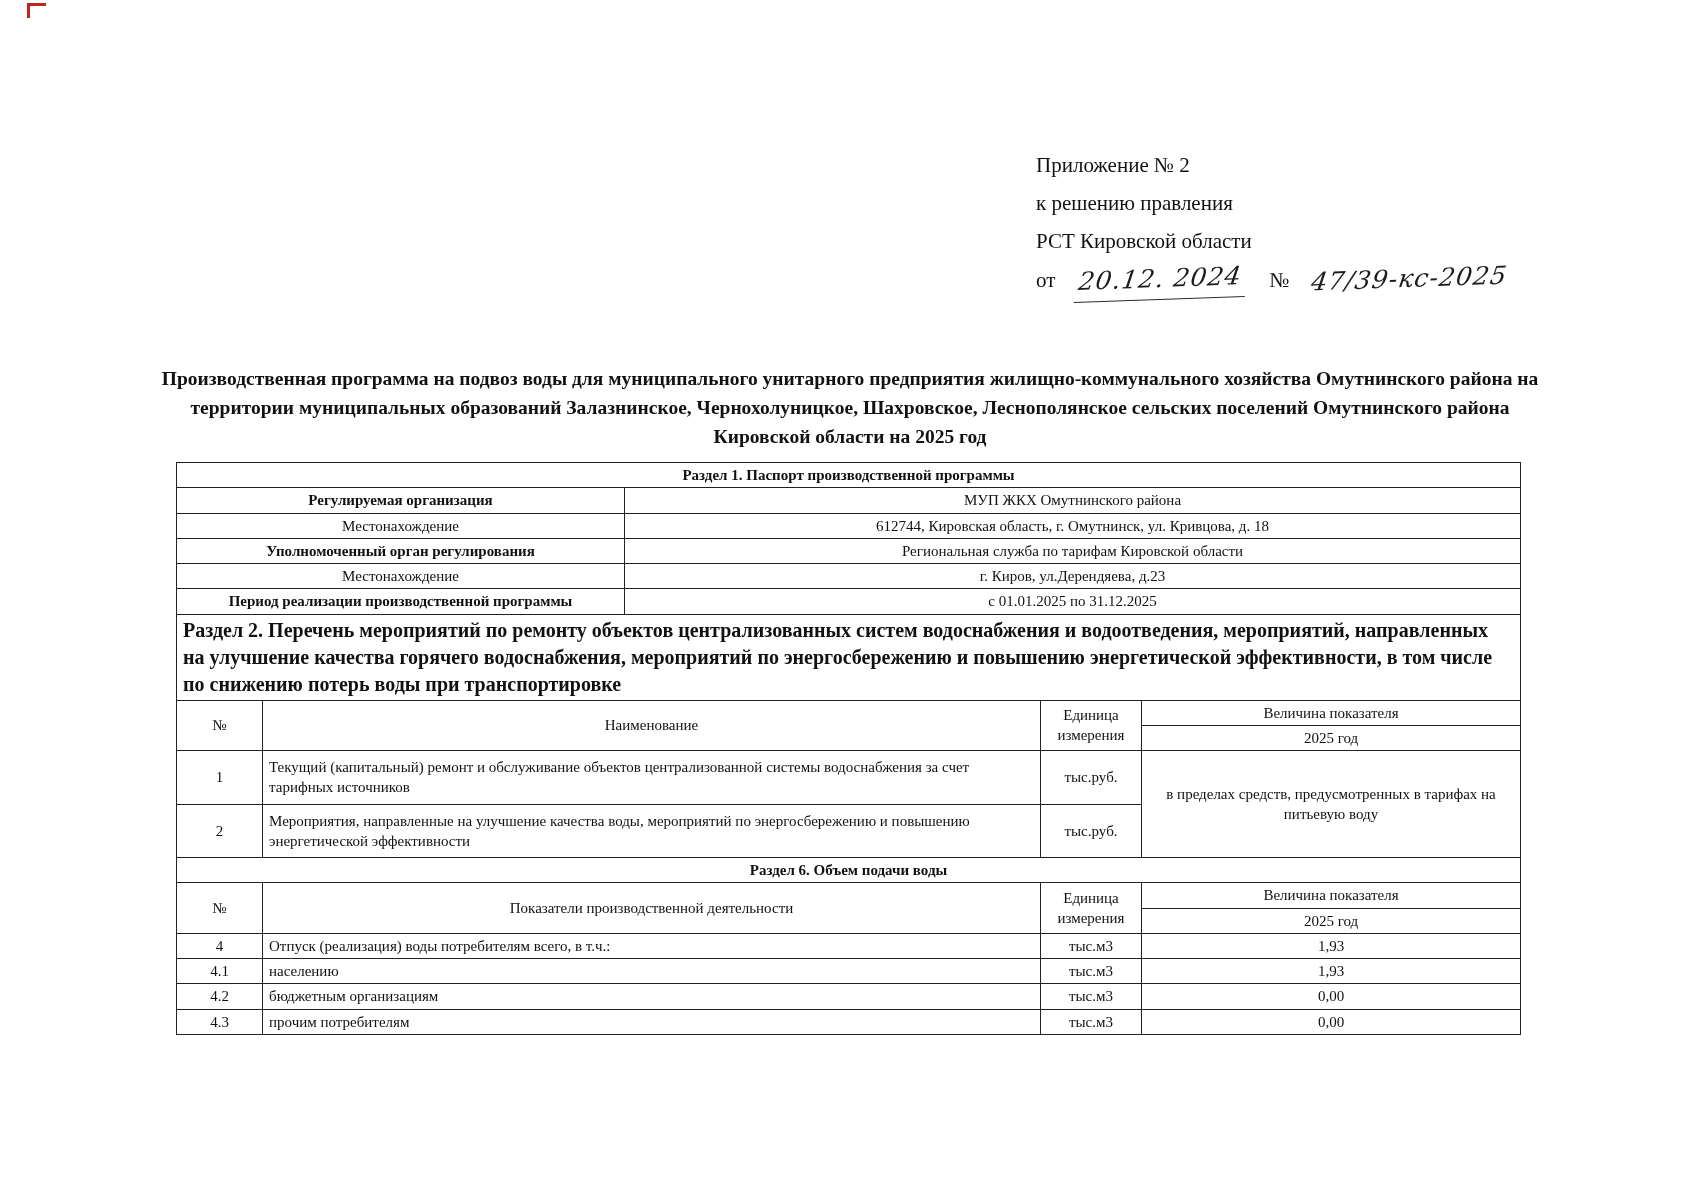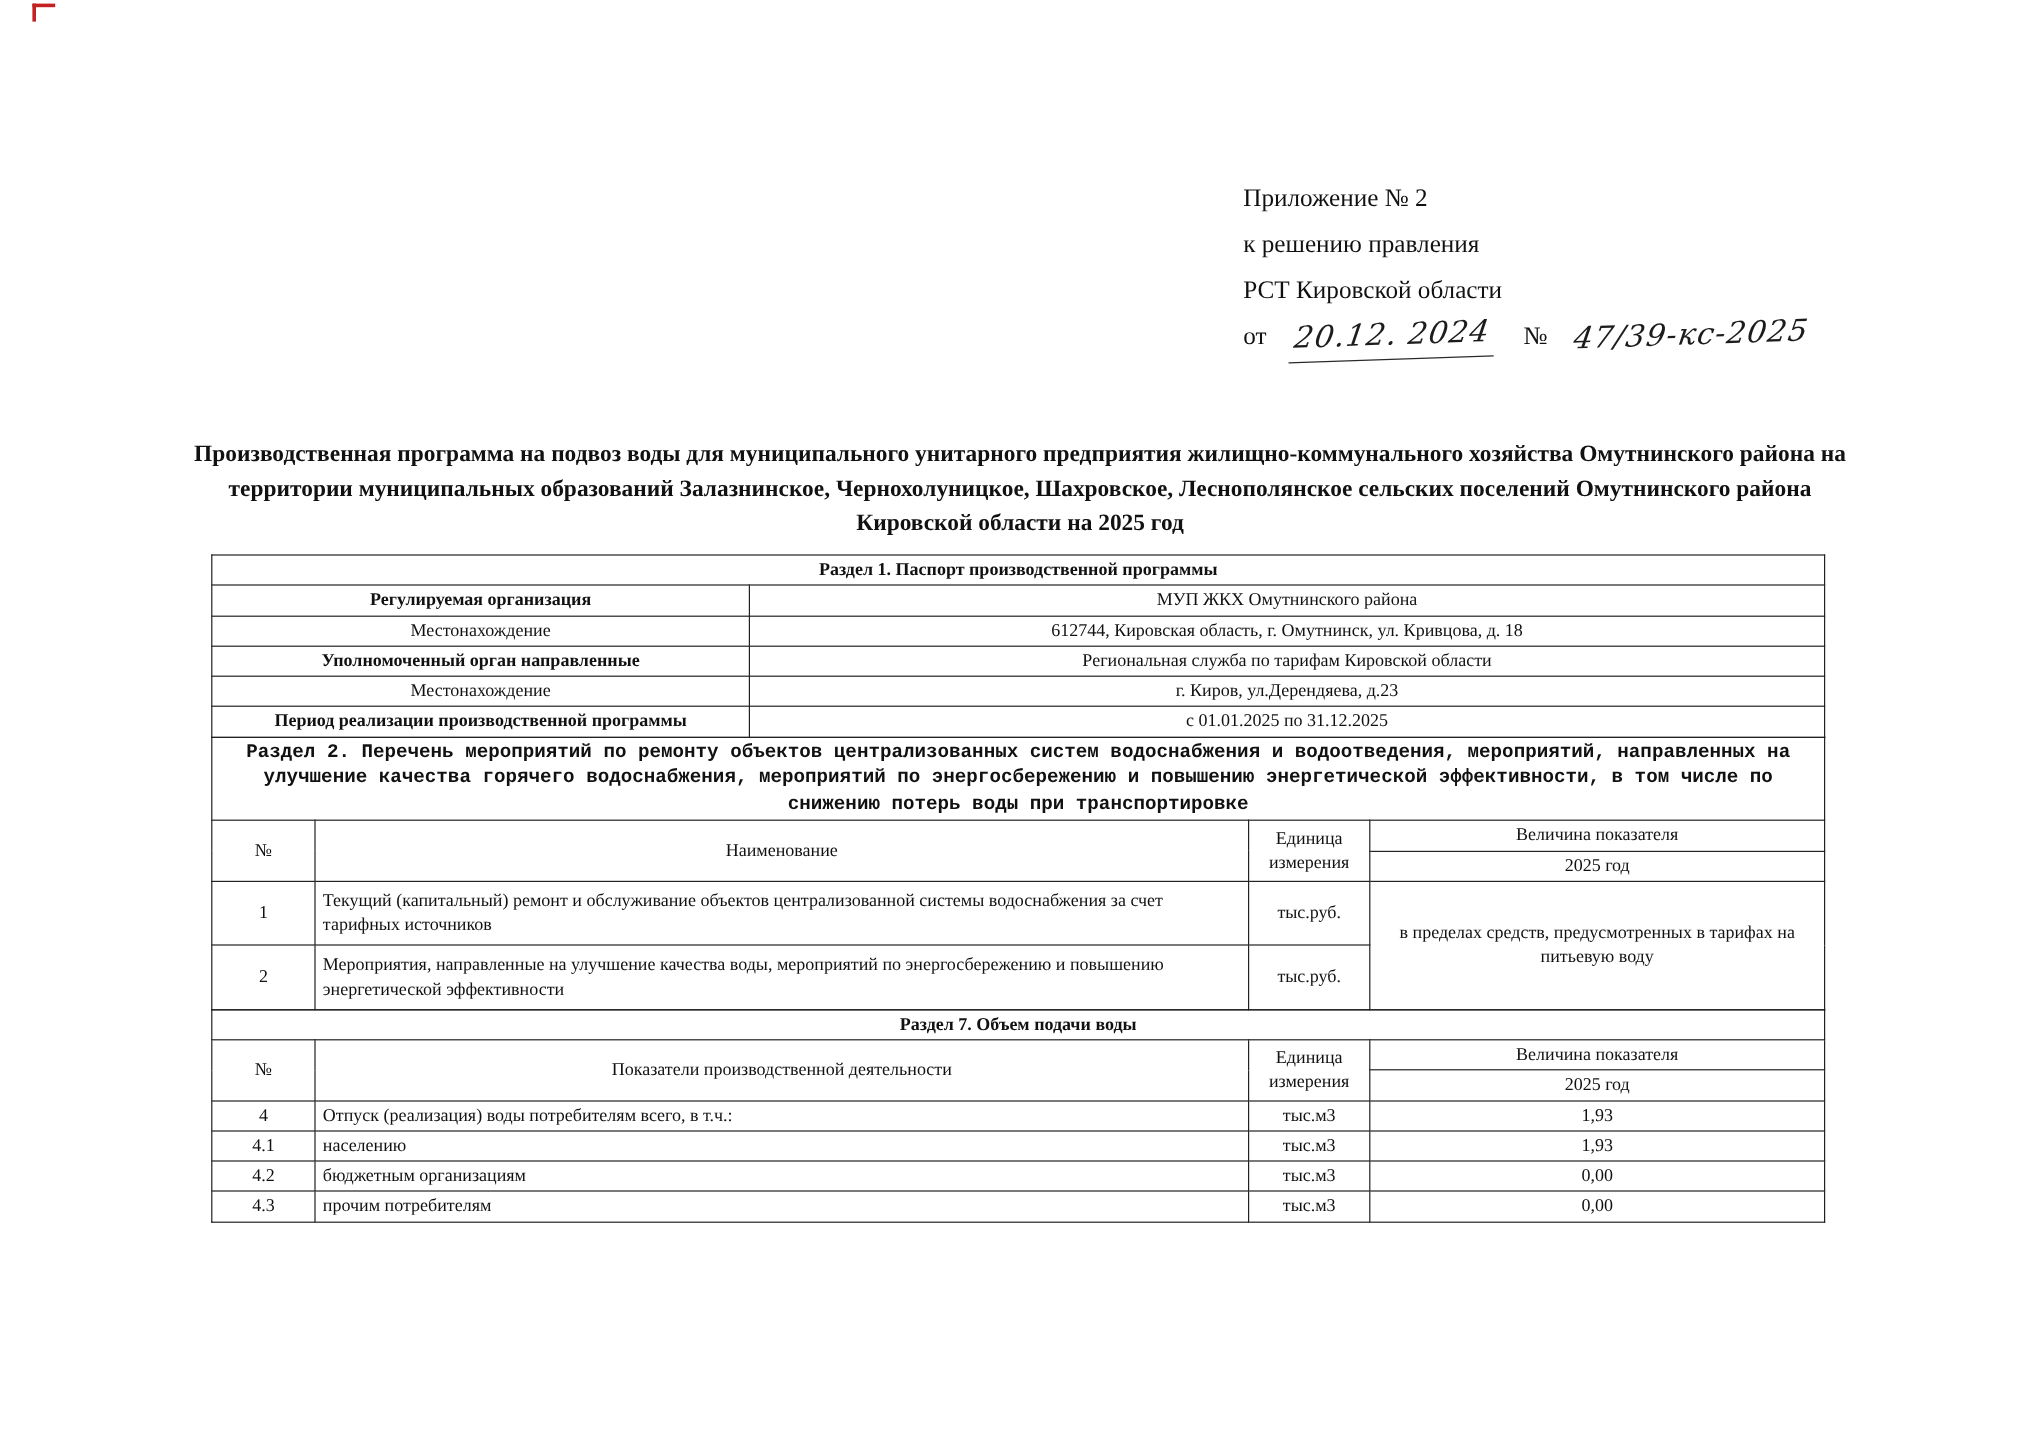--- a/index.html
+++ b/index.html
@@ -74,26 +74,24 @@
     padding: 2px 6px;
     vertical-align: middle;
     line-height: 1.35;
   }
   .sec-title {
     text-align: center;
     font-weight: bold;
     padding: 4px 8px;
   }
   .sec2-title {
-    text-align: center;
     font-weight: bold;
-    font-size: 16px;
+    font-size: 20px;
     padding: 5px 10px;
     line-height: 1.45;
-    font-family: Liberation Mono, monospace;
   }
   .ctr { text-align: center; }
   .lbl { text-align: center; }
   .bold { font-weight: bold; }
   .val { text-align: center; }
   .name { text-align: left; padding-left: 8px; margin-left: 12px; }
   .indent { padding-left: 34px; }
   .col-head { text-align: center; padding: 2px 4px; }
   .row-tall td { padding-top: 6px; padding-bottom: 6px; }
 </style>
@@ -131,21 +129,21 @@
       </tr>
       <tr>
         <td class="lbl bold">Регулируемая организация</td>
         <td class="val">МУП ЖКХ Омутнинского района</td>
       </tr>
       <tr>
         <td class="lbl">Местонахождение</td>
         <td class="val">612744, Кировская область, г. Омутнинск, ул. Кривцова, д. 18</td>
       </tr>
       <tr>
-        <td class="lbl bold">Уполномоченный орган направленные</td>
+        <td class="lbl bold">Уполномоченный орган регулирования</td>
         <td class="val">Региональная служба по тарифам Кировской области</td>
       </tr>
       <tr>
         <td class="lbl">Местонахождение</td>
         <td class="val">г. Киров, ул.Дерендяева, д.23</td>
       </tr>
       <tr>
         <td class="lbl bold">Период реализации производственной программы</td>
         <td class="val">с 01.01.2025 по 31.12.2025</td>
       </tr>
@@ -188,21 +186,21 @@
 
     <table class="tbl">
       <colgroup>
         <col style="width:86px">
           <col style="width:778px">
           <col style="width:101px">
           <col>
       </colgroup>
       <tbody>
           <tr>
-        <td colspan="4" class="sec-title">Раздел 7. Объем подачи воды</td>
+        <td colspan="4" class="sec-title">Раздел 6. Объем подачи воды</td>
       </tr>
       <tr>
         <td rowspan="2" class="col-head">№</td>
         <td rowspan="2" class="col-head">Показатели производственной деятельности</td>
         <td rowspan="2" class="col-head">Единица измерения</td>
         <td class="col-head">Величина показателя</td>
       </tr>
       <tr>
         <td class="col-head">2025 год</td>
       </tr>

